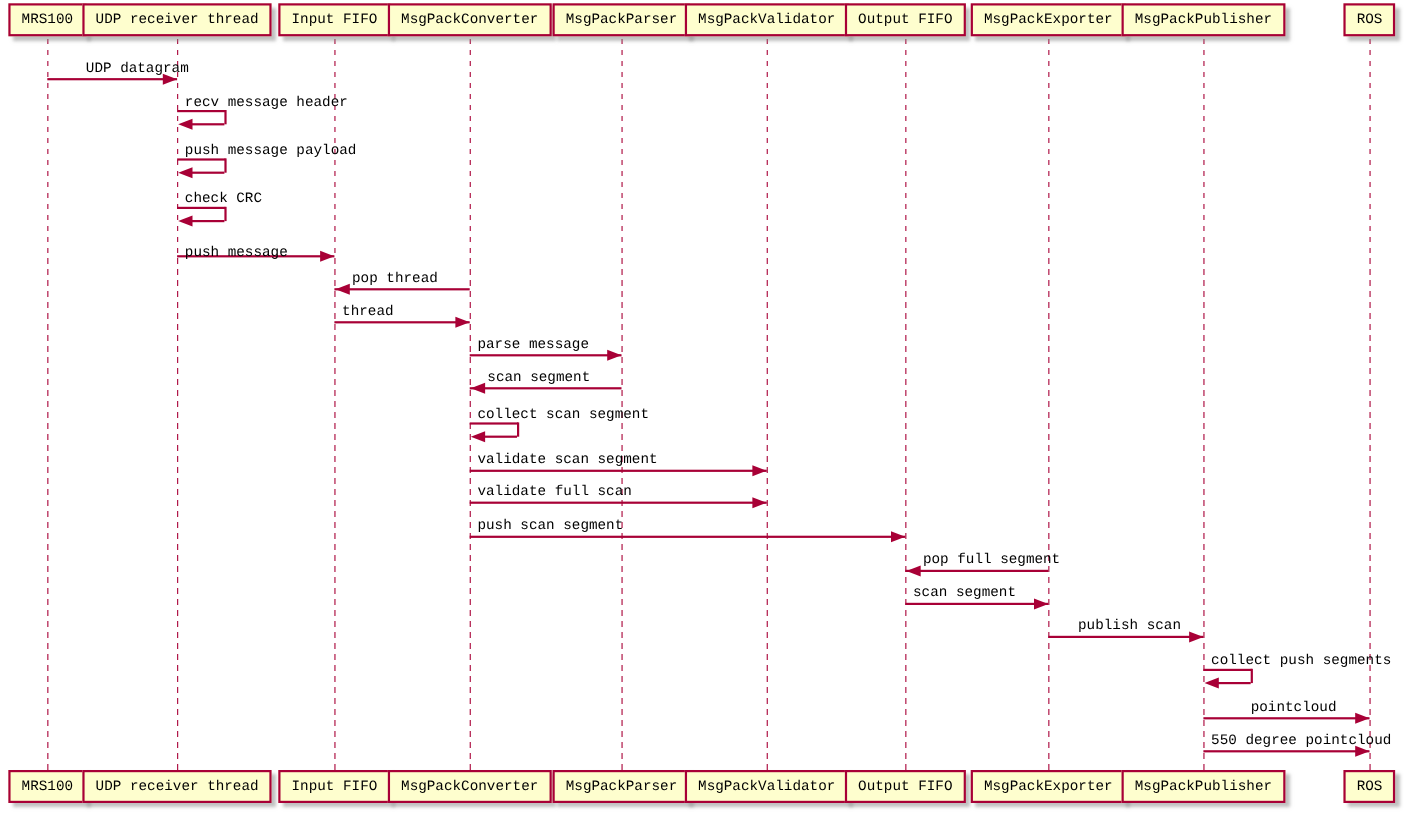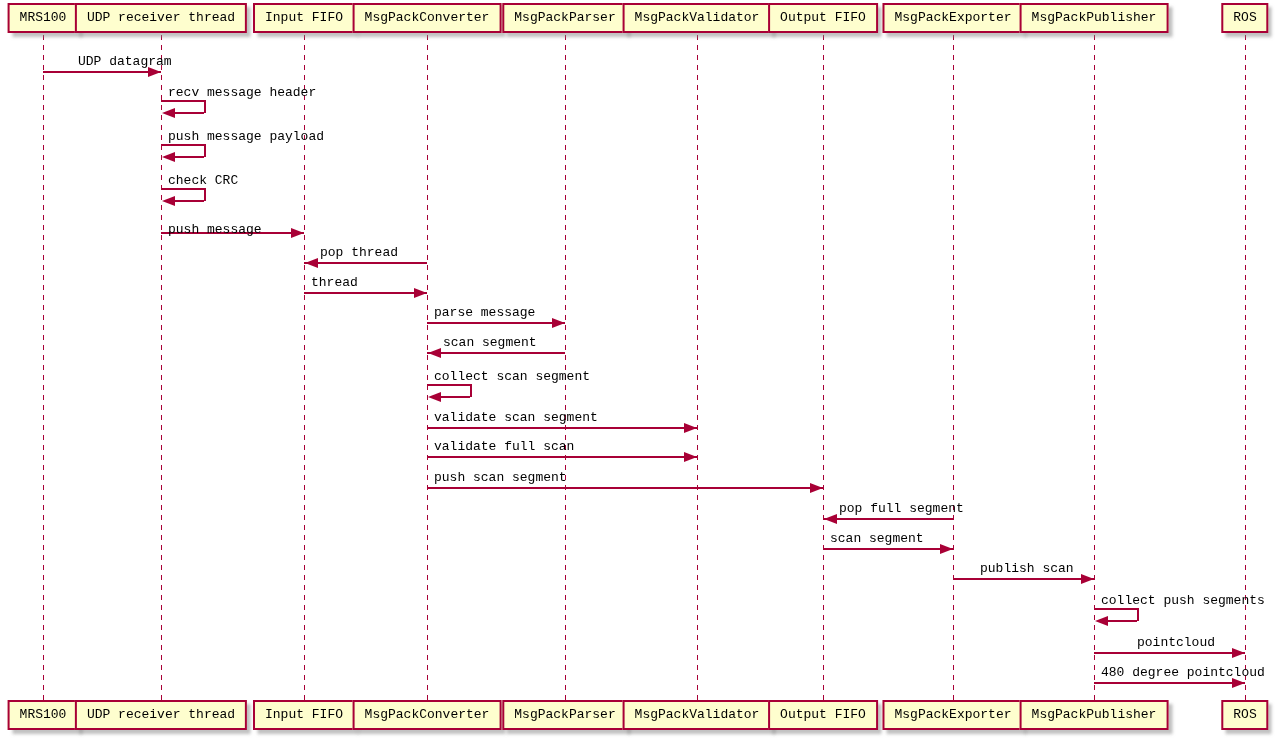--- a/index.html
+++ b/index.html
@@ -163,14 +163,14 @@
     <div class="msg-line" style="left: 1094px; top: 608px; width: 44px;"></div>
     <div class="msg-vline" style="left: 1137px; top: 608px; height: 13px;"></div>
     <div class="msg-line" style="left: 1101px; top: 620px; width: 36px;"></div>
     <div class="arrowhead left" style="left: 1095px; top: 616px;"></div>
     <div class="msg-label" style="left: 1101px; top: 593px;">collect push segments</div>
     <div class="msg-line" style="left: 1094px; top: 652px; width: 151px;"></div>
     <div class="arrowhead right" style="left: 1232px; top: 648px;"></div>
     <div class="msg-label" style="left: 1137px; top: 635px;">pointcloud</div>
     <div class="msg-line" style="left: 1094px; top: 682px; width: 151px;"></div>
     <div class="arrowhead right" style="left: 1232px; top: 678px;"></div>
-    <div class="msg-label" style="left: 1101px; top: 665px;">480 degree pointcloud</div>
+    <div class="msg-label" style="left: 1101px; top: 665px;">550 degree pointcloud</div>
   </div>
 
 </body></html>

